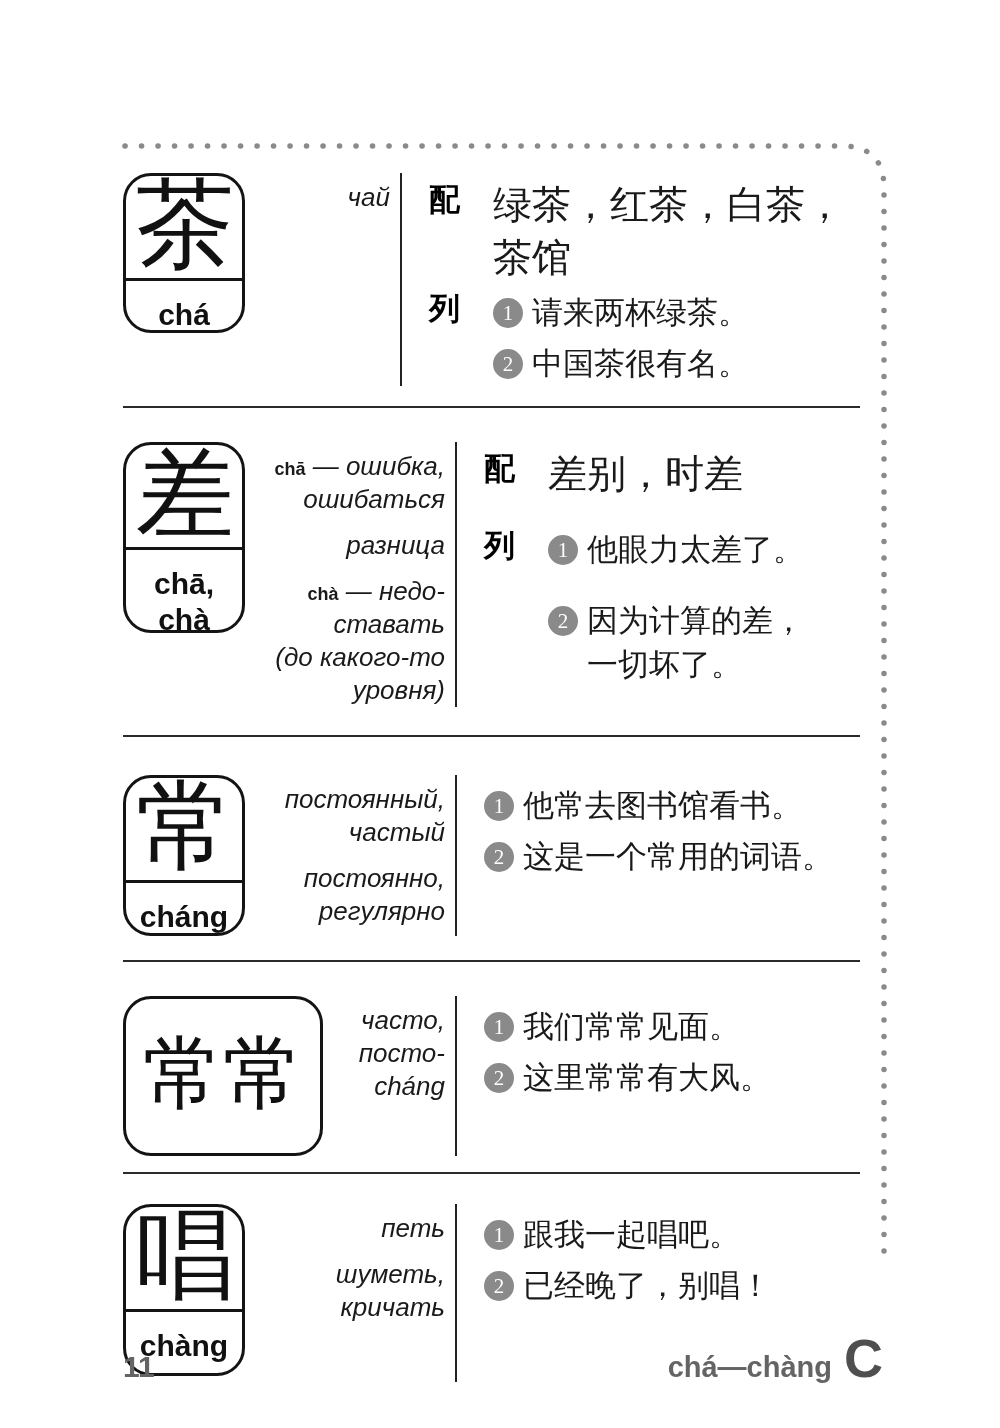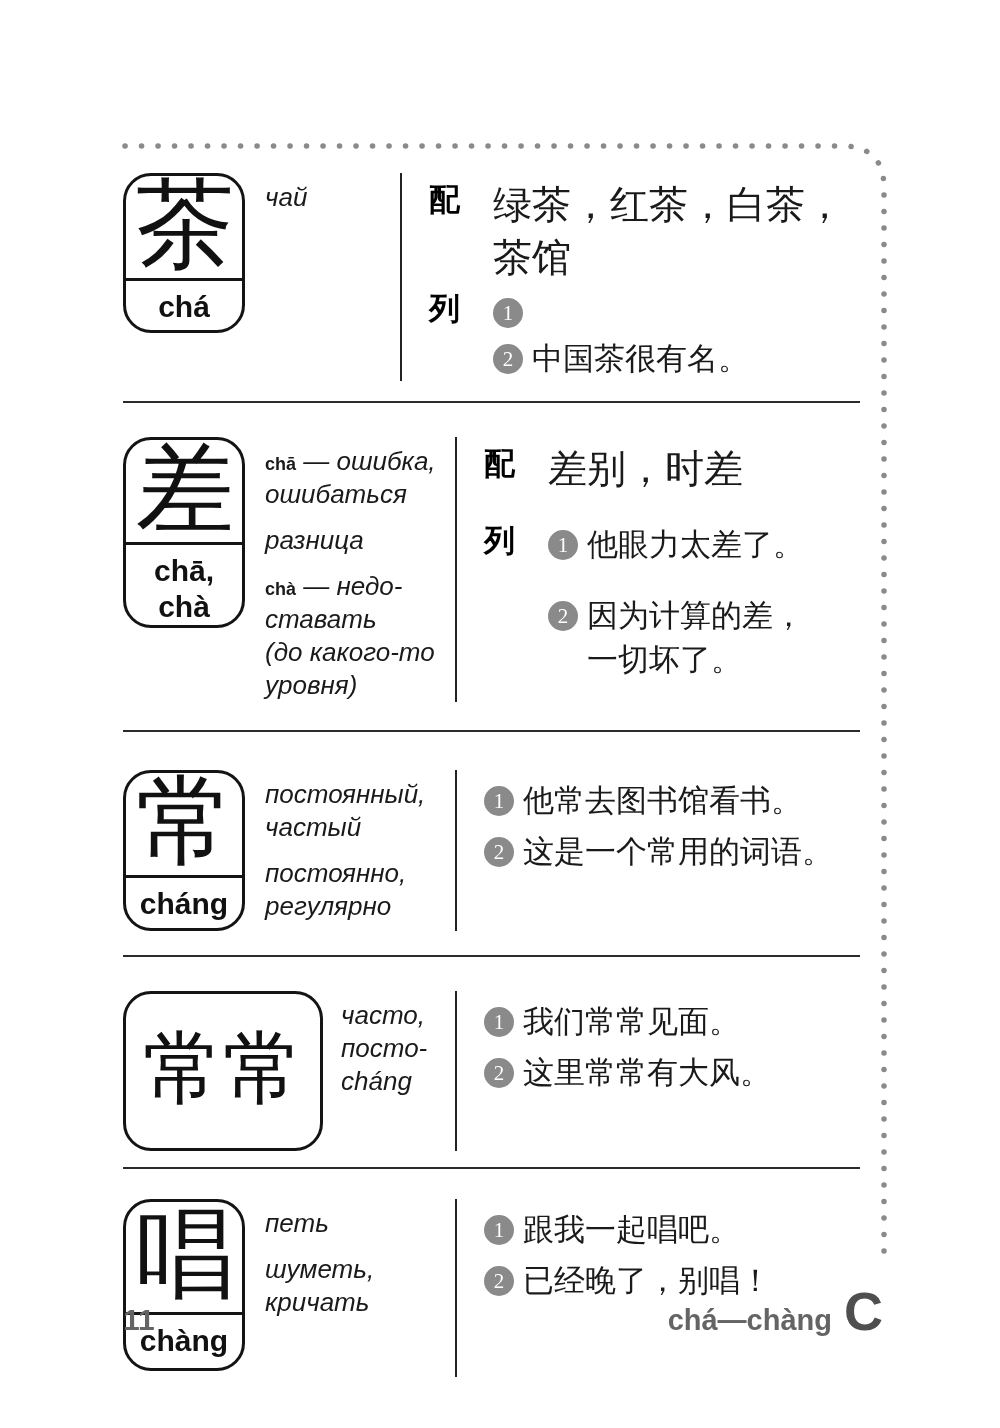--- a/index.html
+++ b/index.html
@@ -28,24 +28,24 @@
   .e4 .char-box{height:160px;width:200px;}
   .e5 .char-box{height:172px;}
   .hanzi{
     flex:1;display:flex;align-items:center;justify-content:center;
     font-family:serif;font-size:98px;line-height:1;color:#111;
     letter-spacing:-2px;padding-bottom:4px;
   }
   .e4 .hanzi{font-size:80px;letter-spacing:0;}
   .pinyin{
     border-top:3px solid #141414;text-align:center;font-weight:bold;
-    font-size:30px;line-height:1.2;padding:8px 2px 9px;white-space:pre-line;color:#111;
+    font-size:30px;line-height:1.2;padding:16px 2px 9px;white-space:pre-line;color:#111;
   }
   .e4 .pinyin{font-size:27px;}
-  .colB{box-sizing:border-box;padding:8px 10px 0 0;}
+  .colB{box-sizing:border-box;padding:8px 10px 0 0;text-align:right;}
   .e1 .colB{flex:0 0 135px;}
   .e2 .colB,.e3 .colB,.e5 .colB{flex:0 0 190px;}
   .e4 .colB{flex:0 0 114px;}
   .gloss-line{font-style:italic;font-size:26px;line-height:1.27;color:#1a1a1a;}
   .gloss-line .lead{font-style:normal;font-weight:bold;font-size:18px;}
   .gap{margin-top:13px;}
   .examples{flex:1;border-left:2px solid #222;padding:2px 0 0 27px;box-sizing:border-box;}
   .labeled{display:grid;grid-template-columns:64px 1fr;}
   .cjk-label{
     font-family:serif;font-weight:900;font-size:31px;line-height:1.35;
@@ -57,21 +57,21 @@
     flex:0 0 30px;width:30px;height:30px;border-radius:50%;background:#8a8a8a;
     color:#fff;font-family:serif;font-size:21px;line-height:30px;text-align:center;
     margin:7px 9px 0 0;
   }
   .ex-text{font-family:serif;font-size:31px;line-height:1.42;white-space:pre-line;color:#1a1a1a;}
   .footer{
     position:absolute;left:123px;top:1284px;width:760px;
     display:flex;justify-content:space-between;align-items:baseline;
   }
   .page-num{font-size:30px;font-weight:bold;color:#646464;}
-  .footer-right{display:flex;align-items:baseline;}
+  .footer-right{display:flex;align-items:baseline;margin-top:47px;}
   .range{font-size:29px;font-weight:bold;color:#646464;}
   .letter{font-size:54px;font-weight:800;color:#4f4f4f;margin-left:12px;line-height:1;}
 </style>
 </head>
 <body>
 
 <svg class="border-svg" width="1000" height="1428" viewBox="0 0 1000 1428">
   <path d="M 125 146 H 842 Q 884 146 884 188 V 1252" fill="none" stroke="#8a8a8a" stroke-width="5.5" stroke-linecap="round" stroke-dasharray="0.1 16.4"></path>
 </svg>
 
@@ -86,20 +86,21 @@
     </div>
     <div class="colB">
       <div class="gloss-line"><span class="lead"></span><span>чай</span></div>
     </div>
     <div class="examples labeled">
       <span class="cjk-label">配</span>
       <span class="colloc">绿茶，红茶，白茶，茶馆</span>
       <span class="cjk-label">列</span>
       <span class="ex">
         <span class="num">1</span>
+        <span class="ex-text">请来两杯绿茶。</span>
       </span>
       <span></span>
       <span class="ex">
         <span class="num">2</span>
         <span class="ex-text">中国茶很有名。</span>
       </span>
     </div>
   </div>
 
   <hr class="sep">

